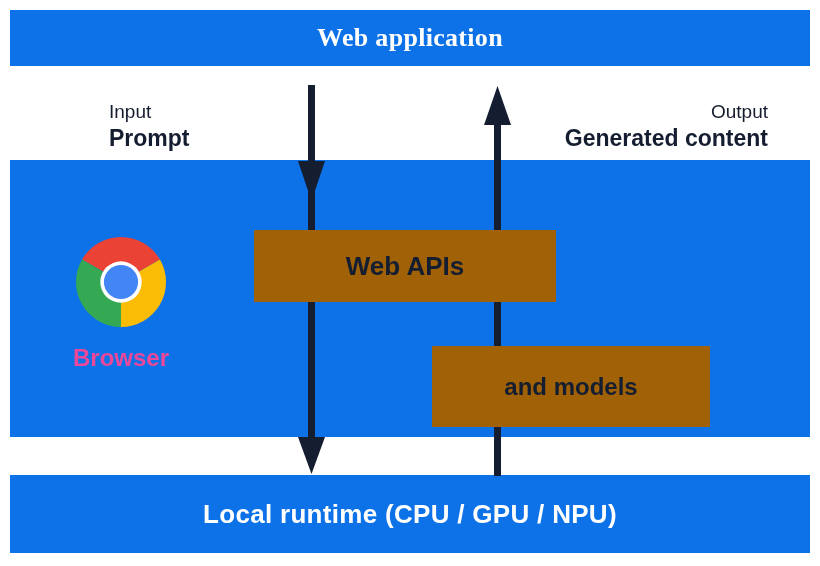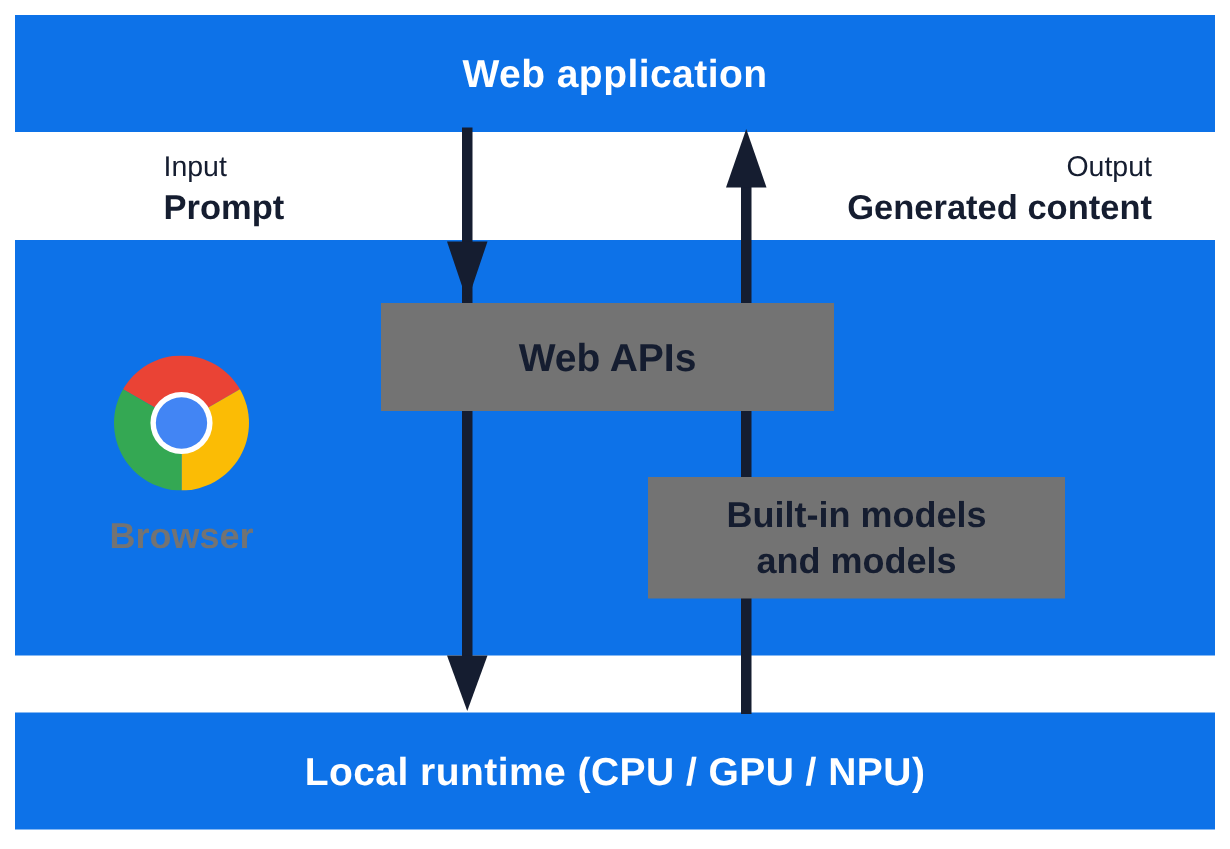--- a/index.html
+++ b/index.html
@@ -18,21 +18,21 @@
   .blue-bar {
     position: absolute;
     left: 10px;
     width: 800px;
     background: #0d72e8;
     display: flex;
     align-items: center;
     justify-content: center;
     z-index: 1;
   }
-  .bar-top { top: 10px; height: 78px; }
+  .bar-top { top: 10px; height: 56px; font-family: Liberation Serif, serif; }
   .bar-bottom { top: 475px; height: 78px; }
   .bar-label {
     color: #ffffff;
     font-size: 26px;
     font-weight: bold;
     letter-spacing: 0.3px;
   }
   .browser-panel {
     position: absolute;
     left: 10px;
@@ -62,29 +62,30 @@
   }
   .arrow-layer {
     position: absolute;
     left: 0;
     top: 0;
     z-index: 2;
     pointer-events: none;
   }
   .yellow-box {
     position: absolute;
-    background: #737373;
+    background: #a16207;
     color: #151d30;
     display: flex;
     flex-direction: column;
     align-items: center;
     justify-content: center;
     text-align: center;
     z-index: 3;
     font-weight: bold;
+    margin-top: 28px;
   }
   .box-webapis {
     left: 254px;
     top: 202px;
     width: 302px;
     height: 72px;
     font-size: 26px;
   }
   .box-builtin {
     left: 432px;
@@ -101,21 +102,21 @@
     width: 90px;
     height: 90px;
     z-index: 3;
   }
   .browser-label {
     position: absolute;
     left: 21px;
     top: 344px;
     width: 200px;
     text-align: center;
-    color: #737373;
+    color: #ec4899;
     font-size: 24px;
     font-weight: bold;
     z-index: 3;
   }
 </style>
 </head>
 <body>
 
 <div class="canvas">
 
@@ -159,21 +160,20 @@
     <circle cx="50" cy="50" r="19" fill="#4285F4"></circle>
   </svg>
 
   <div class="browser-label">Browser</div>
 
   <div class="yellow-box box-webapis">
     <span>Web APIs</span>
   </div>
 
   <div class="yellow-box box-builtin">
-    <div>Built-in models</div>
     <div>and models</div>
   </div>
 
   <div class="blue-bar bar-bottom">
     <span class="bar-label">Local runtime (CPU / GPU / NPU)</span>
   </div>
 
 </div>
 
 </body></html>

